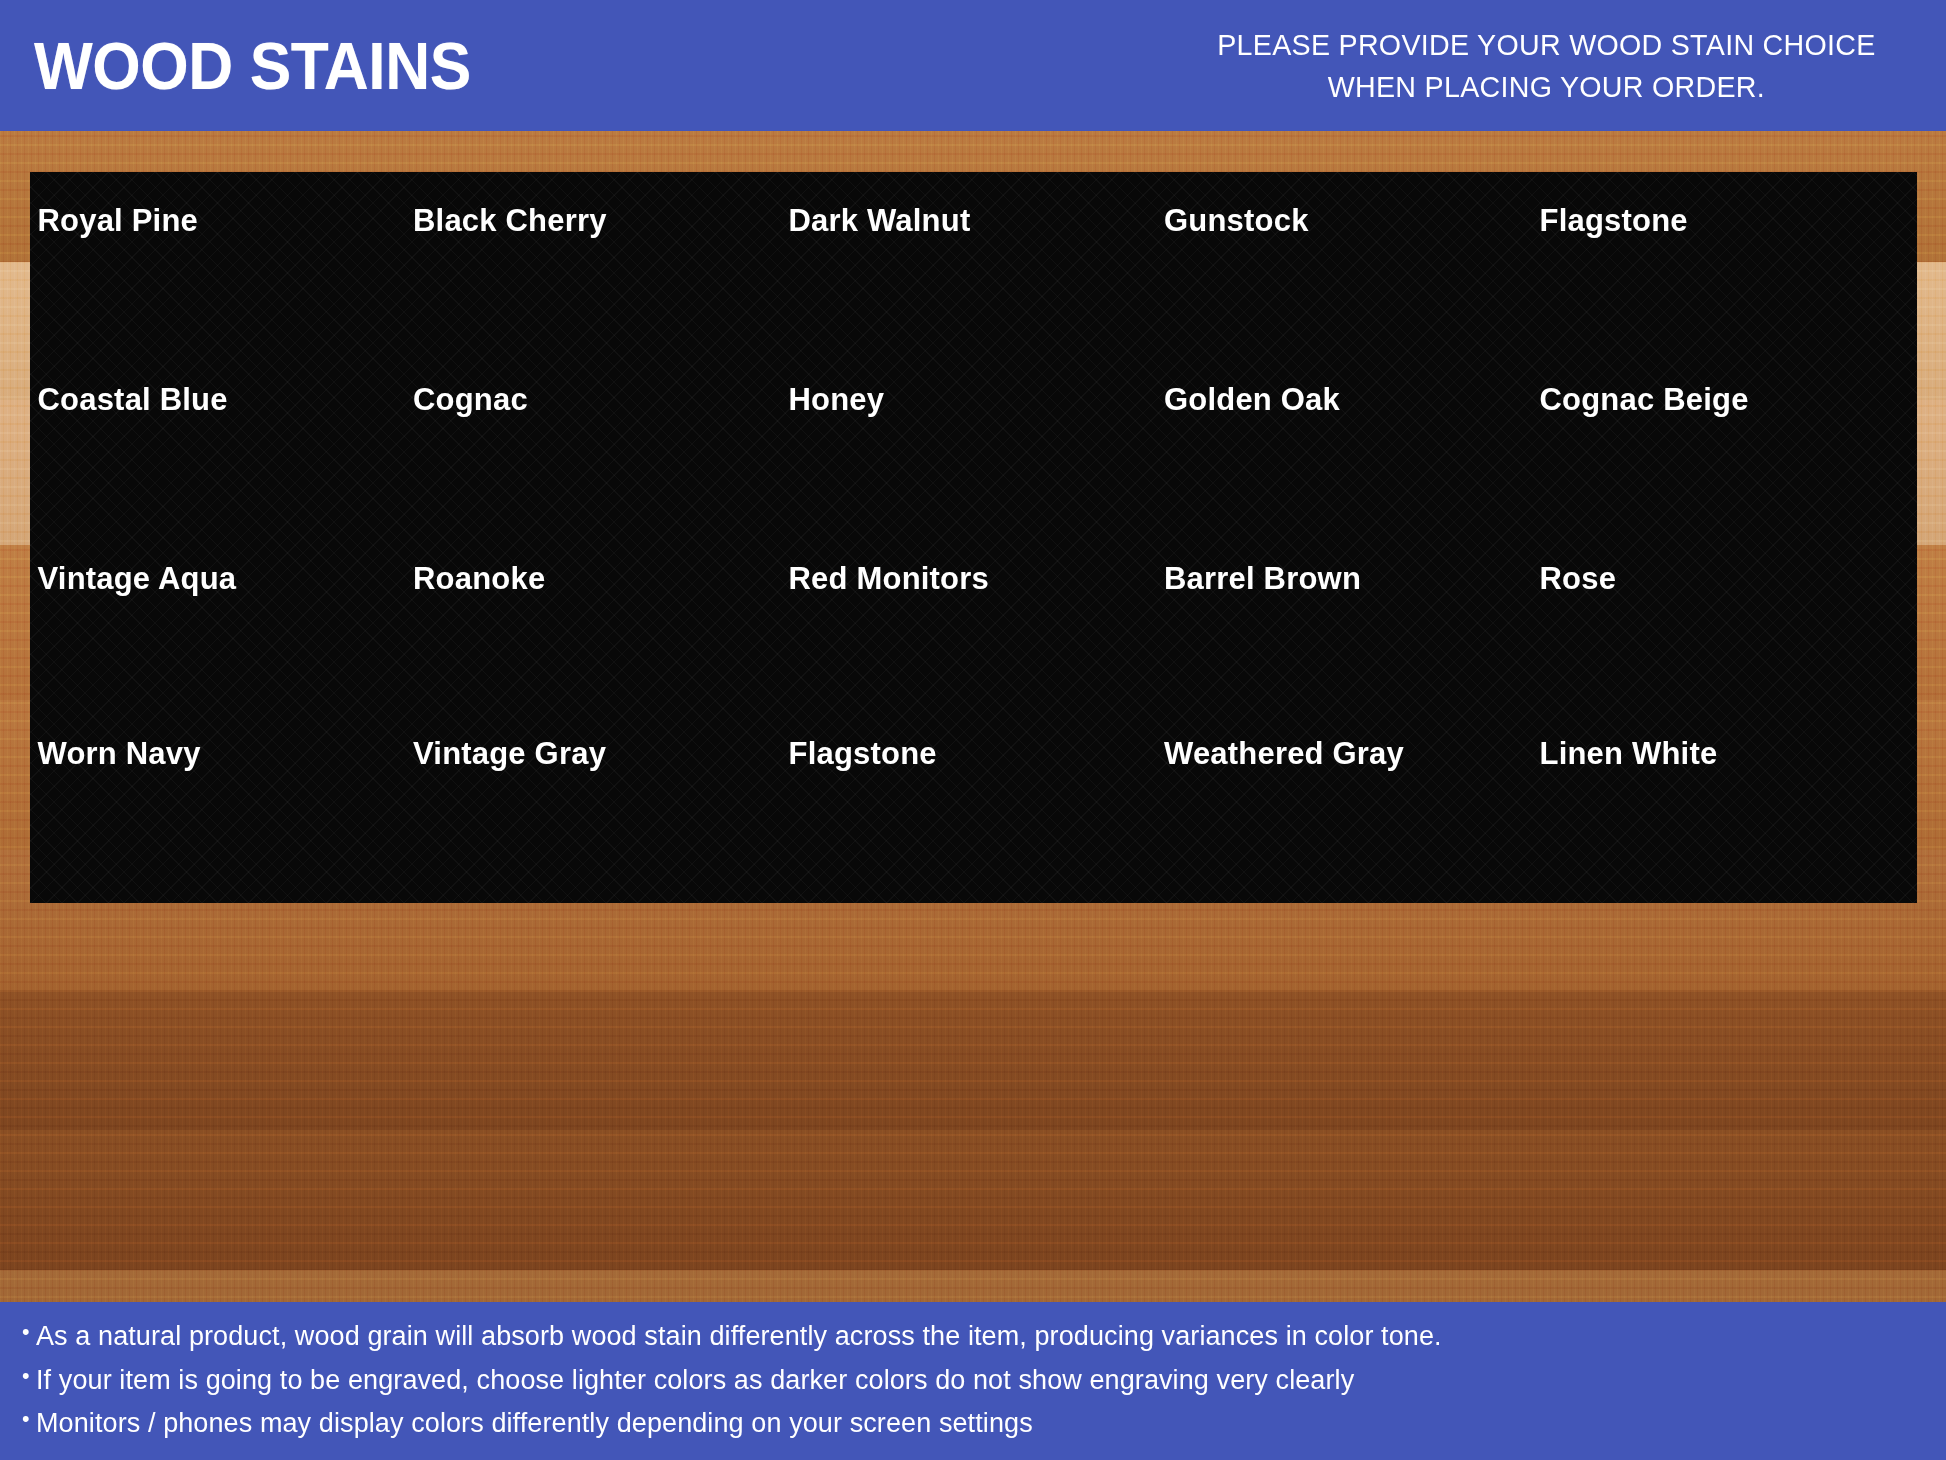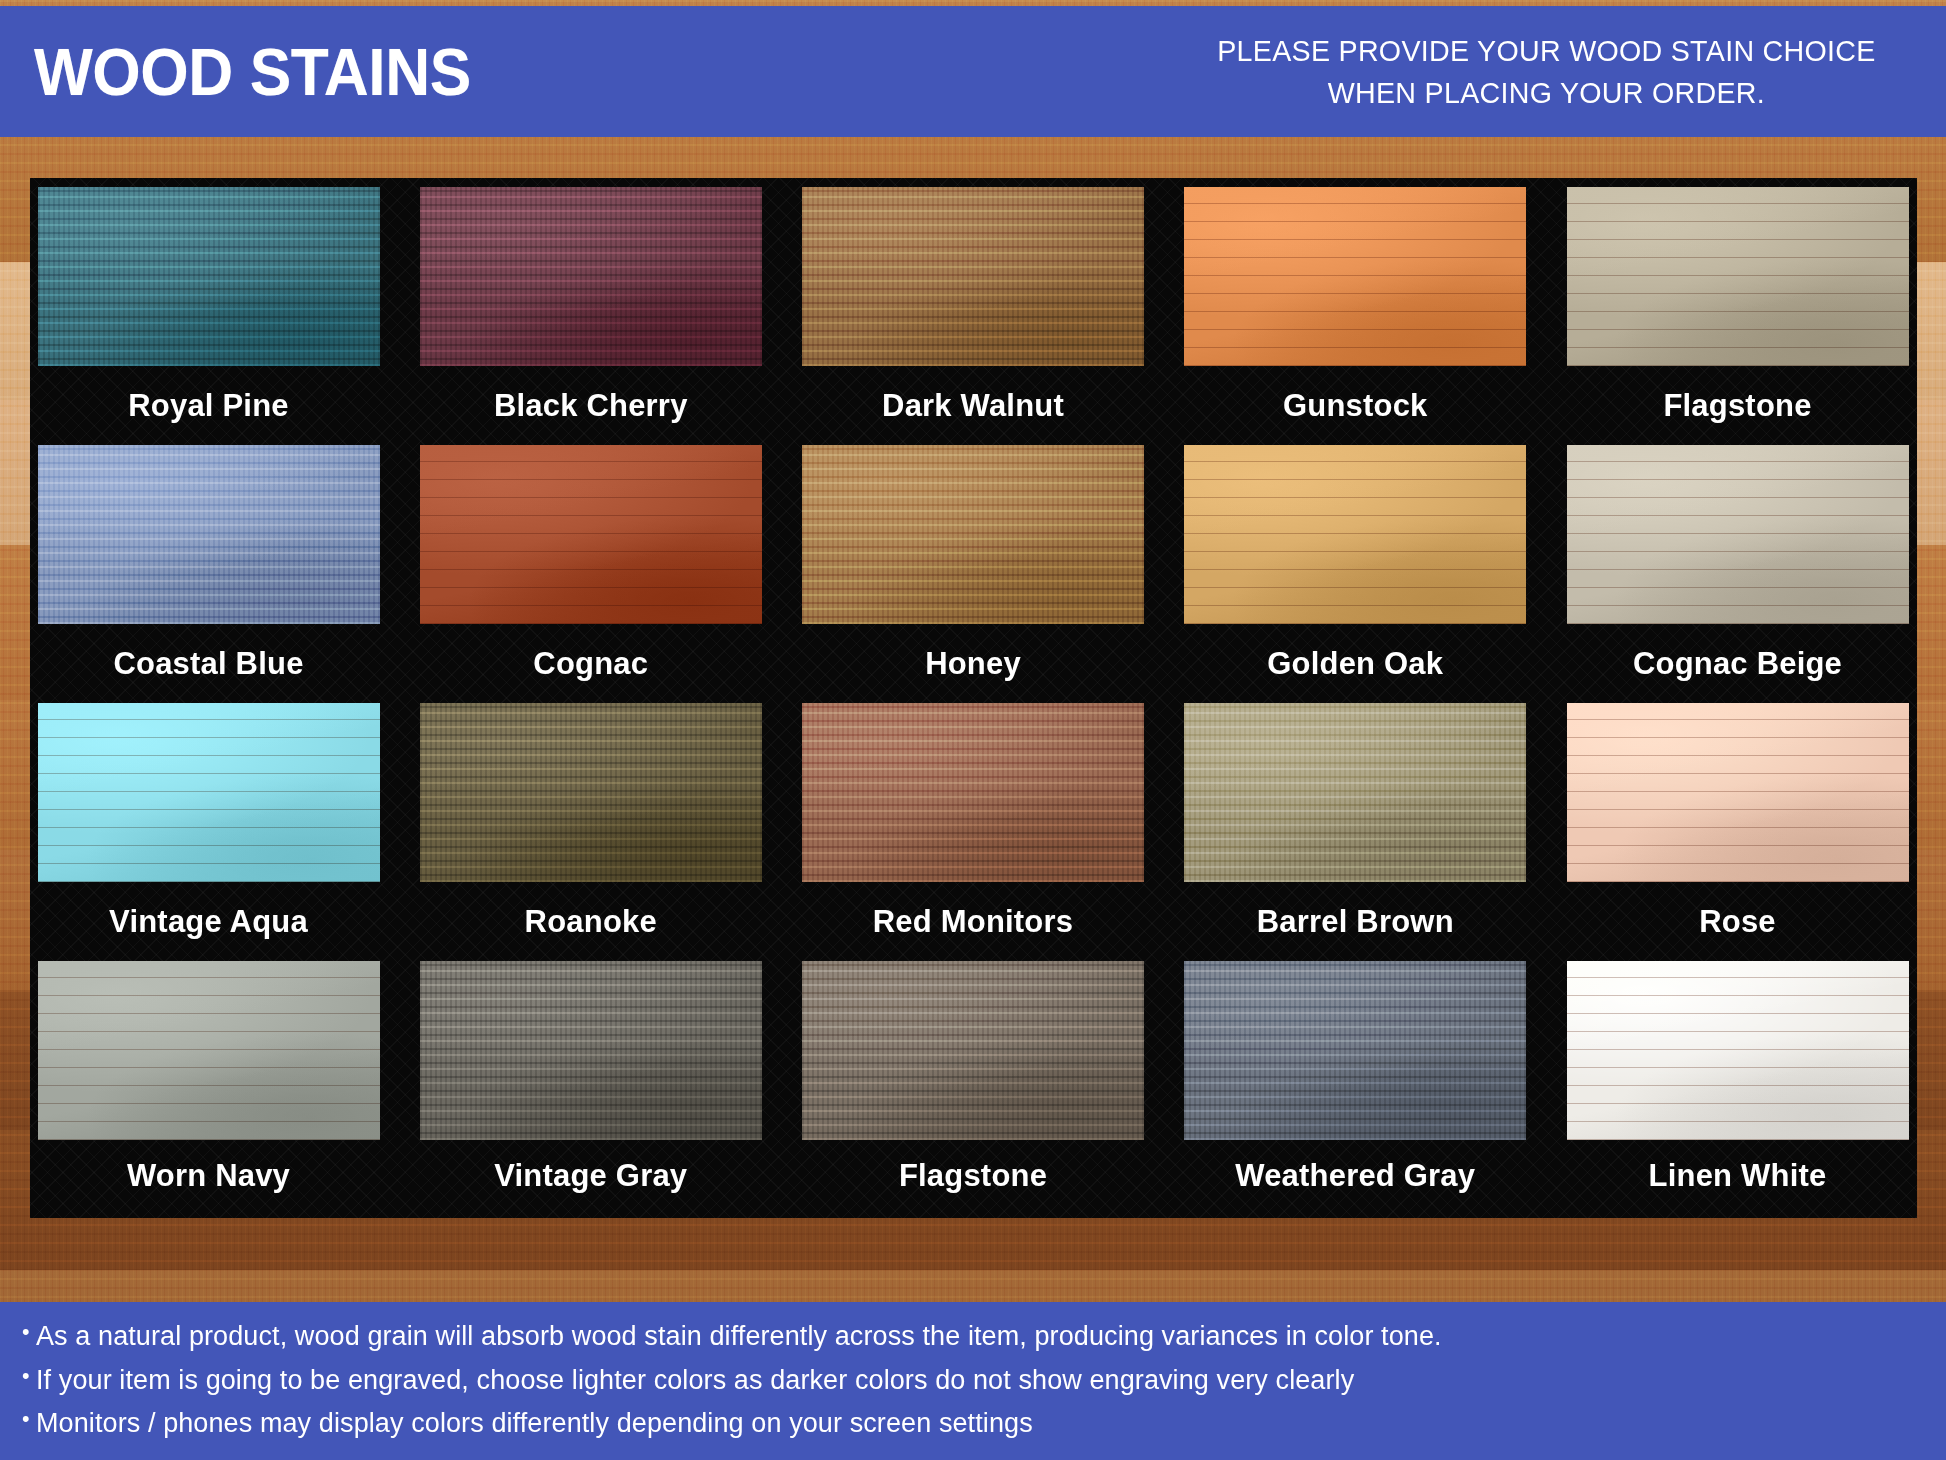--- a/index.html
+++ b/index.html
@@ -60,21 +60,20 @@
   }
 
   
   #header {
     position:relative; z-index:3;
     height:131px;
     background:#4356b8;
     display:flex; align-items:center;
     padding:8px 34px;
     flex:0 0 auto;
-    margin-top:6px;
   }
   #title {
     color:#fff;
     font-size:67px;
     font-weight:bold;
     letter-spacing:-0.5px;
     line-height:1;
     transform:scaleX(0.93);
     transform-origin:left center;
     white-space:nowrap;
@@ -117,22 +116,22 @@
     padding:9px 8px 6px 8px;
     display:flex; flex-direction:column;
   }
 
   .stain-row {
     display:flex;
     justify-content:space-between;
     margin-bottom:0;
   }
   .stain-cell {
-    width:342px;
-    display:flex; flex-direction:column;
+    width:369px;
+    display:flex; flex-direction:row;
   }
   .swatch {
     position:relative;
     height:179px;
     overflow:hidden;
     background-repeat:no-repeat;
     background-size:cover;
   }
   
   .swatch::after {

